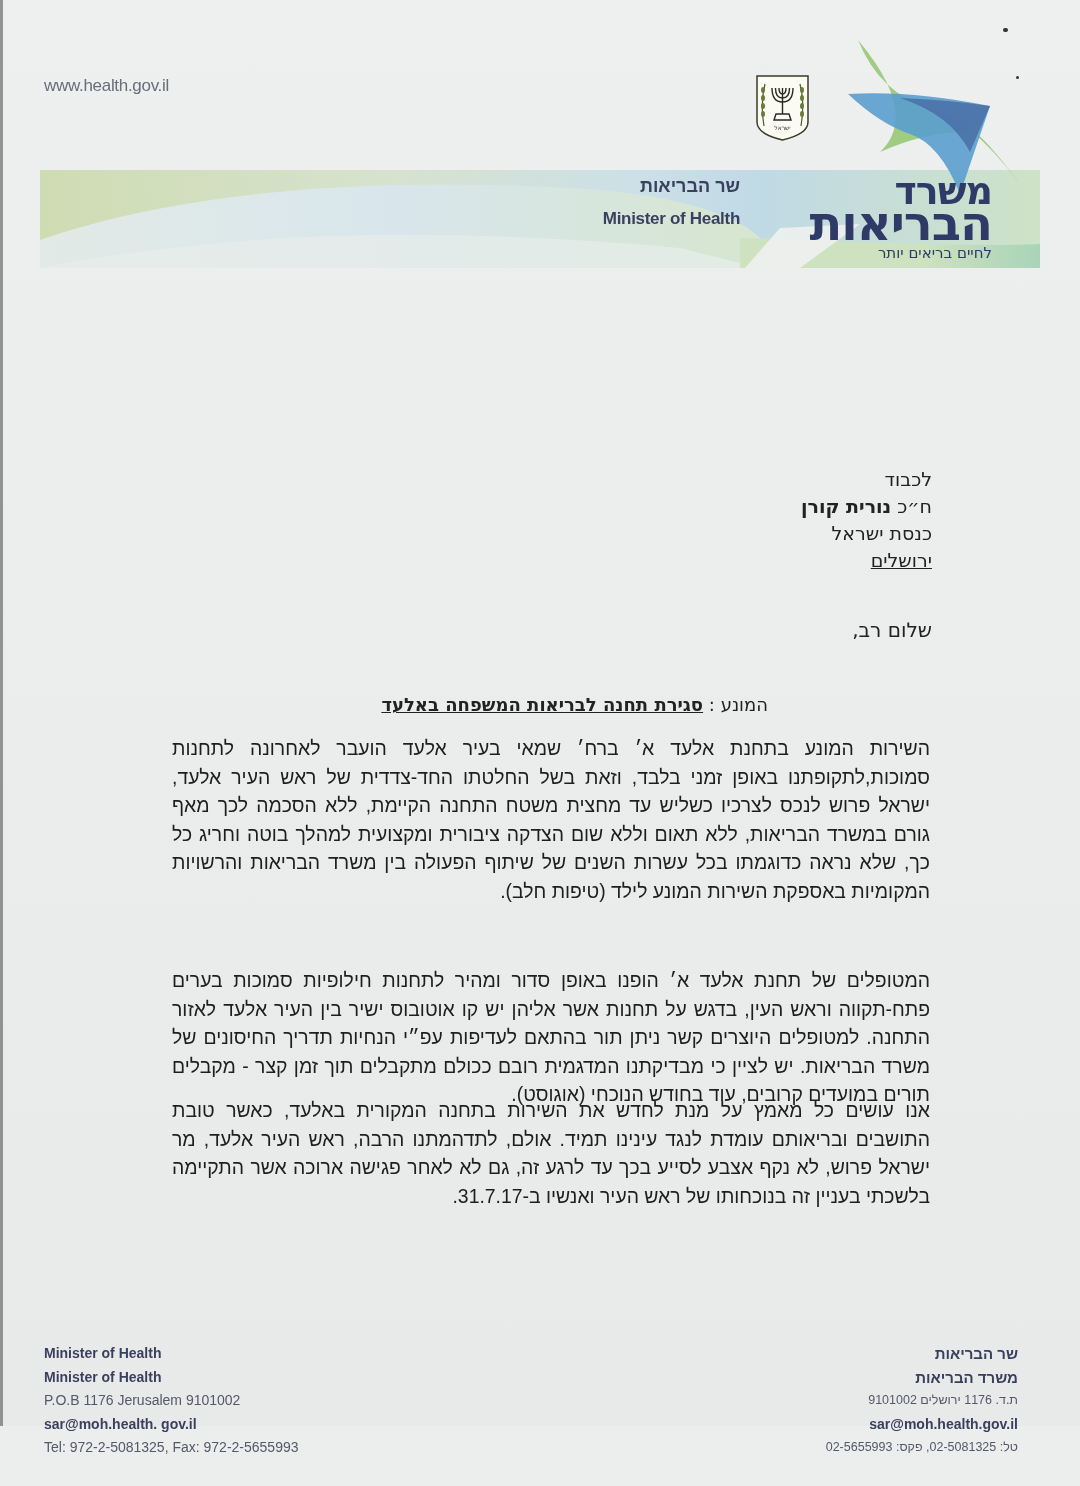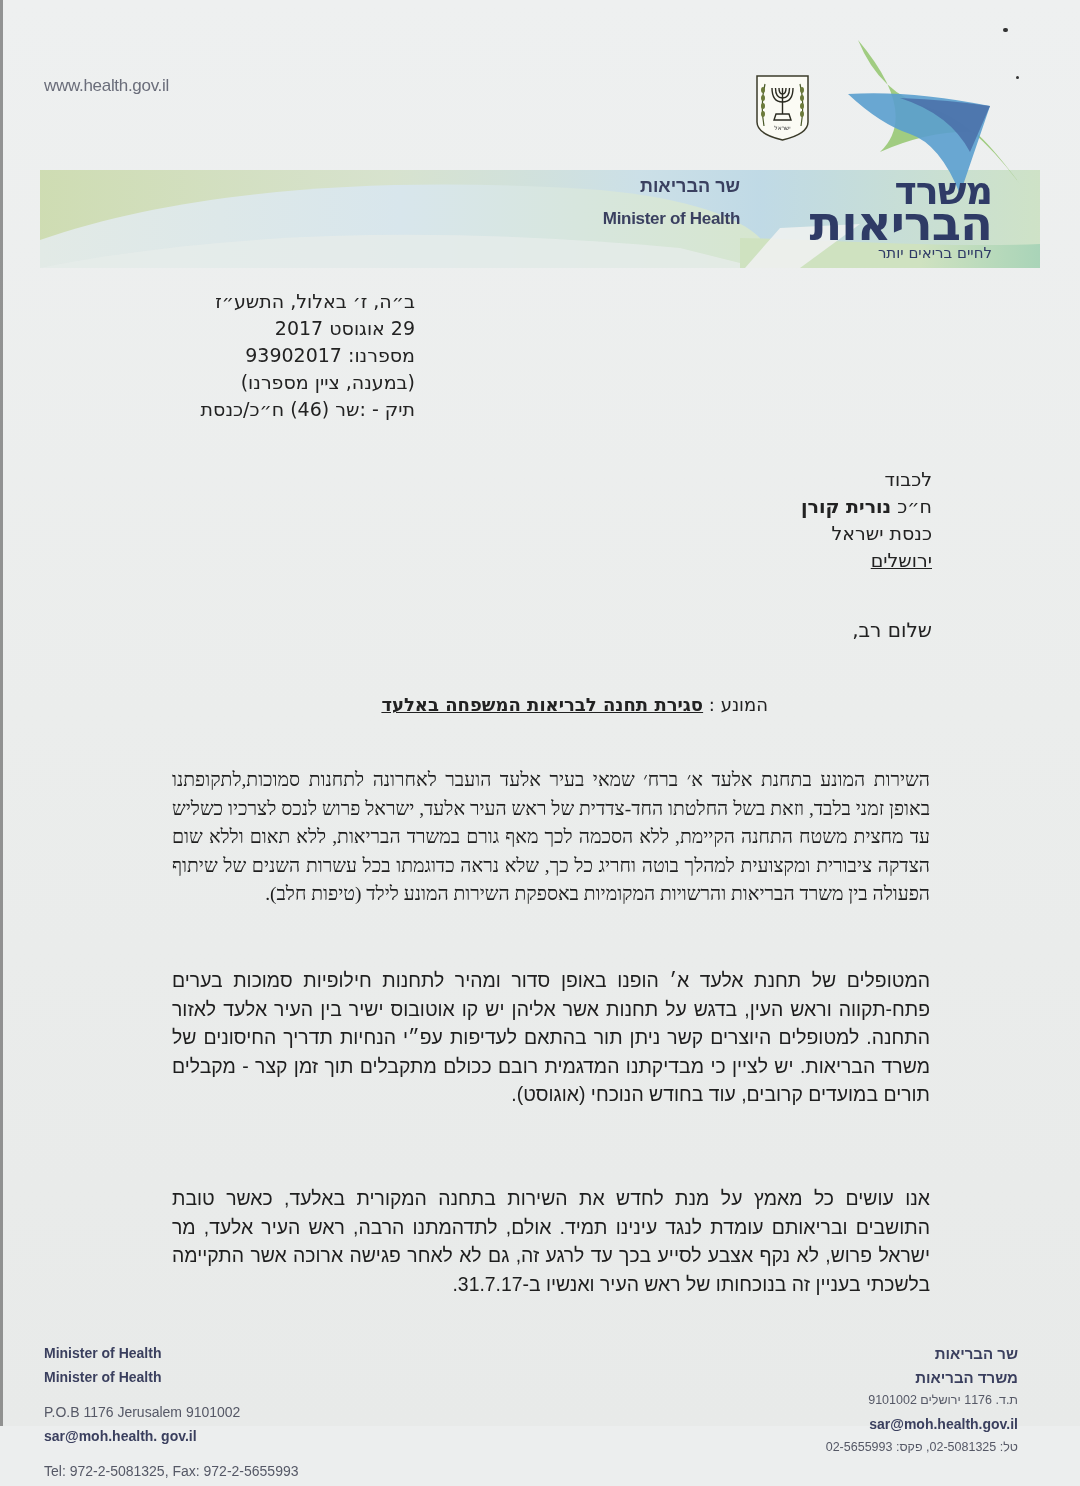--- a/index.html
+++ b/index.html
@@ -36,27 +36,27 @@
   .addressee { position:absolute; right:148px; top:466px; direction:rtl; font-size:19px; line-height:27px; color:#222; }
   .addressee .bold { font-weight:bold; }
   .addressee .ul { text-decoration:underline; }
 
   .greeting { position:absolute; right:148px; top:618px; direction:rtl; font-size:20px; color:#222; }
 
   .subject { position:absolute; right:312px; top:694px; direction:rtl; font-size:18px; color:#222; }
   .subject .subj-title { font-weight:bold; text-decoration:underline; }
 
   .body-text { position:absolute; left:172px; width:758px; direction:rtl; text-align:justify; text-align-last:right; font-family:"Liberation Sans", sans-serif; font-size:19.4px; line-height:28.5px; color:#1e1e1e; }
-  .p1 { top:766px;font-family:Liberation Serif, serif; }
+  .p1 { top:734px; }
   .p2 { top:966px; }
-  .p3 { top:1184px; }
+  .p3 { top:1096px; }
 
   .footer-left { position:absolute; left:44px; top:1342px; font-family:"Liberation Sans", sans-serif; font-size:14px; line-height:23.5px; color:#3a3f5e; }
   .footer-left .b { font-weight:bold; }
-  .footer-left .n { color:#555866;margin-top:12px; }
+  .footer-left .n { color:#555866; }
 
   .footer-right { position:absolute; right:62px; top:1342px; direction:rtl; text-align:right; font-family:"Liberation Sans", sans-serif; font-size:14px; line-height:23.5px; color:#3a3f5e; }
   .footer-right .b { font-weight:bold; font-size:15px; }
   .footer-right .n { color:#555866; font-size:12.5px;text-align:right; }
   .footer-right .email { font-weight:bold; direction:ltr; font-size:14px; }
   .dots { position:absolute; width:5px; height:4px; background:#333; border-radius:2px; }
 </style>
 </head>
 <body>
 
@@ -130,27 +130,20 @@
     <div class="logo-line2">הבריאות</div>
     <div class="logo-tag">לחיים בריאים יותר</div>
   </div>
 
   <div class="minister-he">שר הבריאות</div>
   <div class="minister-en">Minister of Health</div>
 
   <div class="dots" style="left:1003px;top:28px;"></div>
   <div class="dots" style="left:1016px;top:76px;width:3px;height:3px;"></div>
 
-  <div class="meta">
-    <div>ב״ה, ז׳ באלול, התשע״ז</div>
-    <div>29 אוגוסט 2017</div>
-    <div>מספרנו: 93902017</div>
-    <div>(במענה, ציין מספרנו)</div>
-    <div>תיק - :שר (46) ח״כ/כנסת</div>
-  </div>
 
   <div class="addressee">
     <div>לכבוד</div>
     <div>
       <span>ח״כ</span>
       <span class="bold">נורית קורן</span>
     </div>
     <div>כנסת ישראל</div>
     <div class="ul">ירושלים</div>
   </div>

